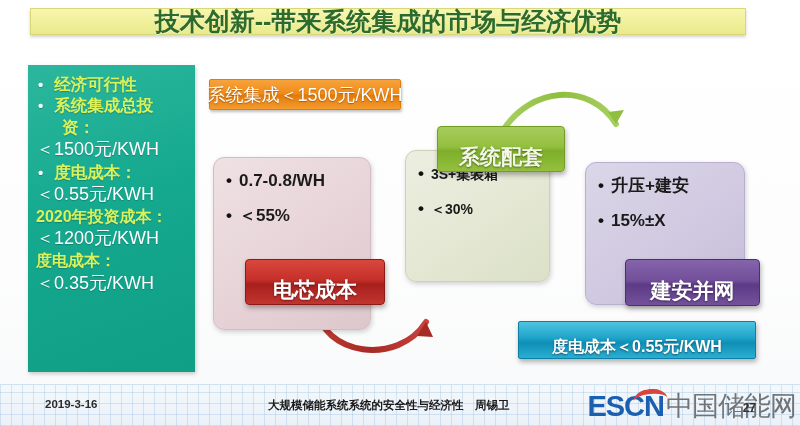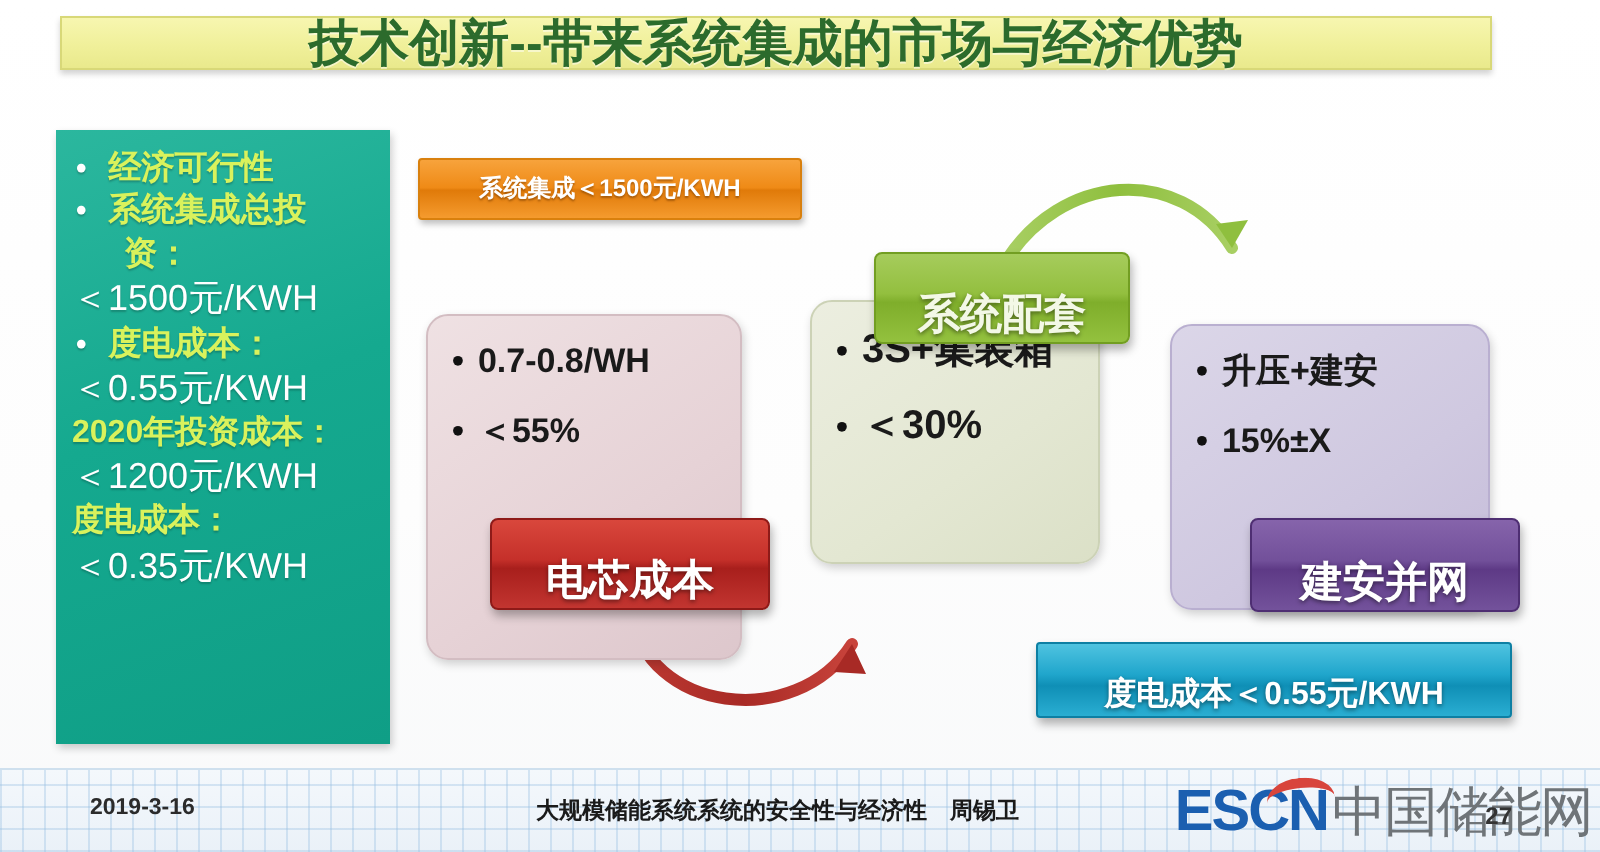--- a/index.html
+++ b/index.html
@@ -62,21 +62,21 @@
   .orange-banner {
     position: absolute;
     left: 209px; top: 79px; width: 192px; height: 31px;
     background: linear-gradient(180deg,#f7a33c 0%,#ef8a16 48%,#e07a09 52%,#f59b2e 100%);
     border: 1px solid #d9800d;
     border-radius: 2px;
     box-shadow: 1px 2px 3px rgba(0,0,0,0.25);
     display: flex; align-items: center; justify-content: center;
   }
   .orange-banner span {
-    font-size: 12px; font-weight: bold; color: #ffffff;
+    font-size: 18px; font-weight: normal; color: #ffffff;
     text-shadow: 0 1px 1px rgba(120,60,0,0.55);
     white-space: nowrap;
   }
 
   
   .box {
     position: absolute;
     border-radius: 11px;
     box-shadow: 1px 2px 5px rgba(0,0,0,0.18);
     padding: 14px 10px 10px 12px;
@@ -91,21 +91,21 @@
                background: linear-gradient(145deg,#dbd6e8 0%,#cfc8e0 60%,#c5bcd9 100%);
                border: 1px solid #b9afd0; }
 
   .bx-item {
     font-size: 17px; color: #1a1a1a; font-weight: bold;
     line-height: 1.0; margin-bottom: 18px; white-space: nowrap;
   }
   .bx-item::before {
     content: "\2022"; font-size: 17px; margin-right: 7px; color: #111;
   }
-  .box.green .bx-item { font-size: 20px; }
+  .box.green .bx-item { font-size: 14px; }
 
   
   .label-banner {
     position: absolute;
     border-radius: 4px;
     display: flex; align-items: flex-end; justify-content: center;
     box-shadow: 1px 3px 5px rgba(0,0,0,0.3);
   }
   .label-banner span {
     font-size: 21px; font-weight: bold; color: #ffffff; white-space: nowrap;

